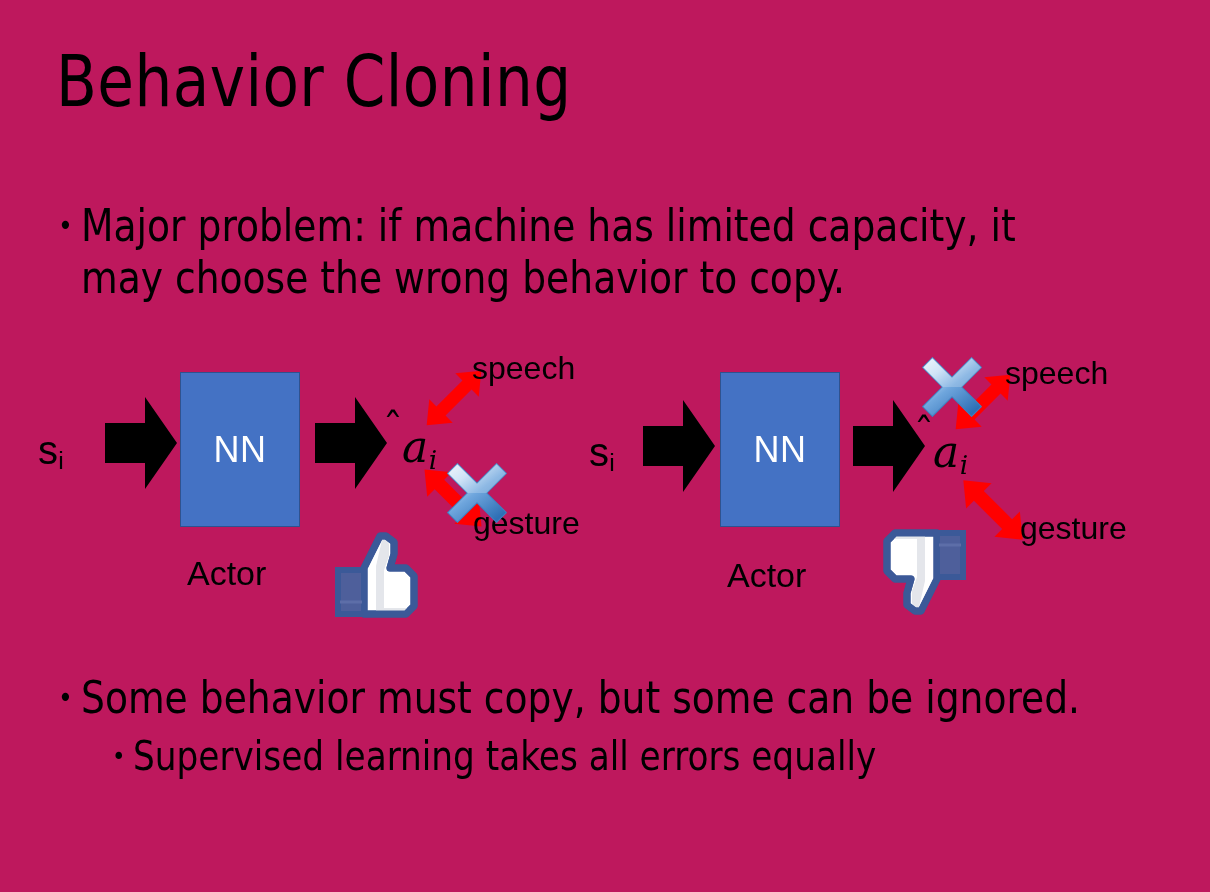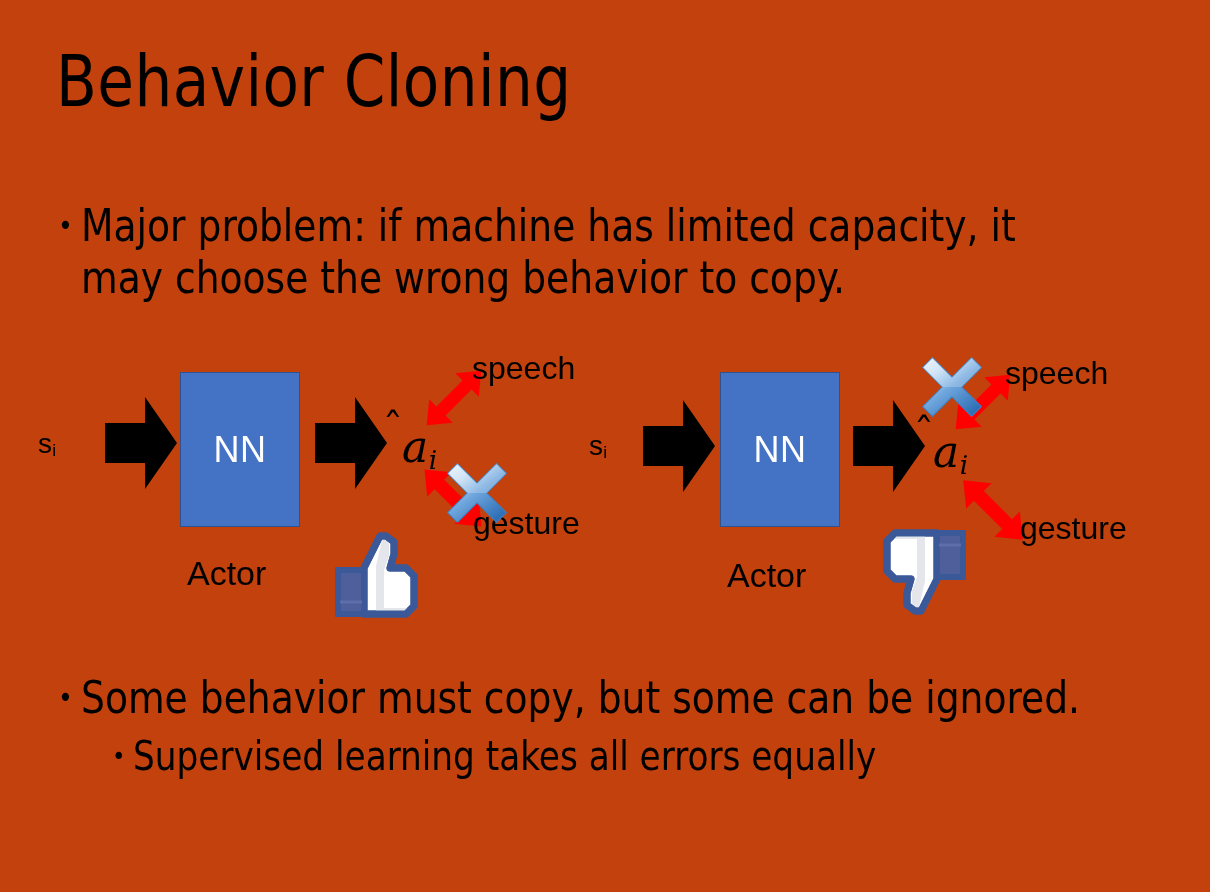--- a/index.html
+++ b/index.html
@@ -7,21 +7,21 @@
     padding: 0;
     background: #ffffff;
   }
   body {
     font-family: "Liberation Sans", sans-serif;
   }
   #slide {
     position: relative;
     width: 1210px;
     height: 892px;
-    background: #c2410c;
+    background: #be185d;
     overflow: hidden;
   }
 
   
   #slide-title {
     position: absolute;
     left: 56px;
     top: 44px;
     font-family: "DejaVu Sans Condensed", "Liberation Sans", sans-serif;
     font-size: 72px;
@@ -84,21 +84,21 @@
     height: 300px;
   }
   #diagram-left  { left: 10px;  width: 620px; }
   #diagram-right { left: 565px; width: 640px; }
 
   .d-el { position: absolute; }
 
   
   .state-label {
     font-family: "Liberation Sans", sans-serif;
-    font-size: 28px;
+    font-size: 40px;
     color: #000;
     line-height: 1;
     white-space: nowrap;
   }
   .state-label sub {
     font-size: 0.62em;
     vertical-align: baseline;
     position: relative;
     top: 0.20em;
     left: 0.01em;

